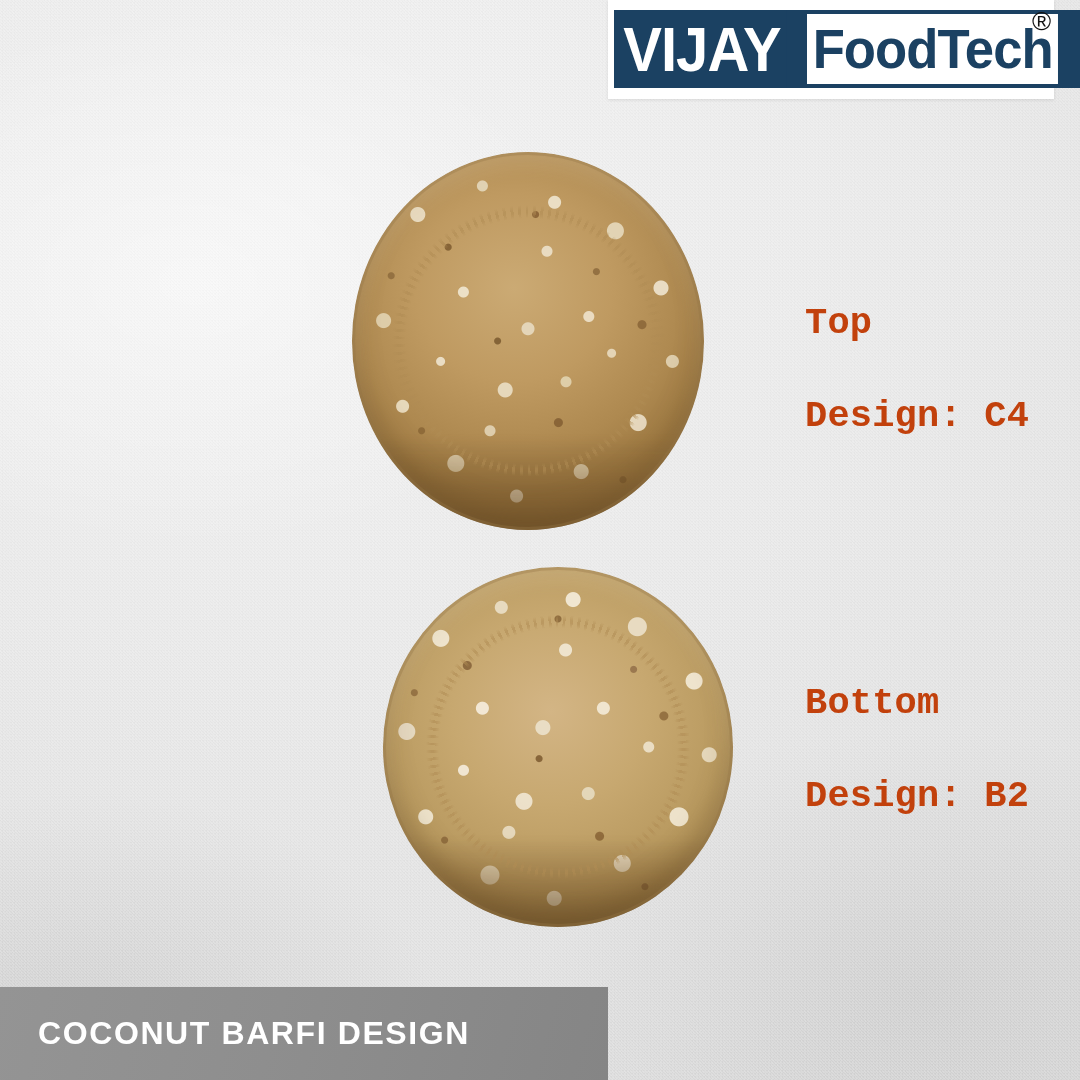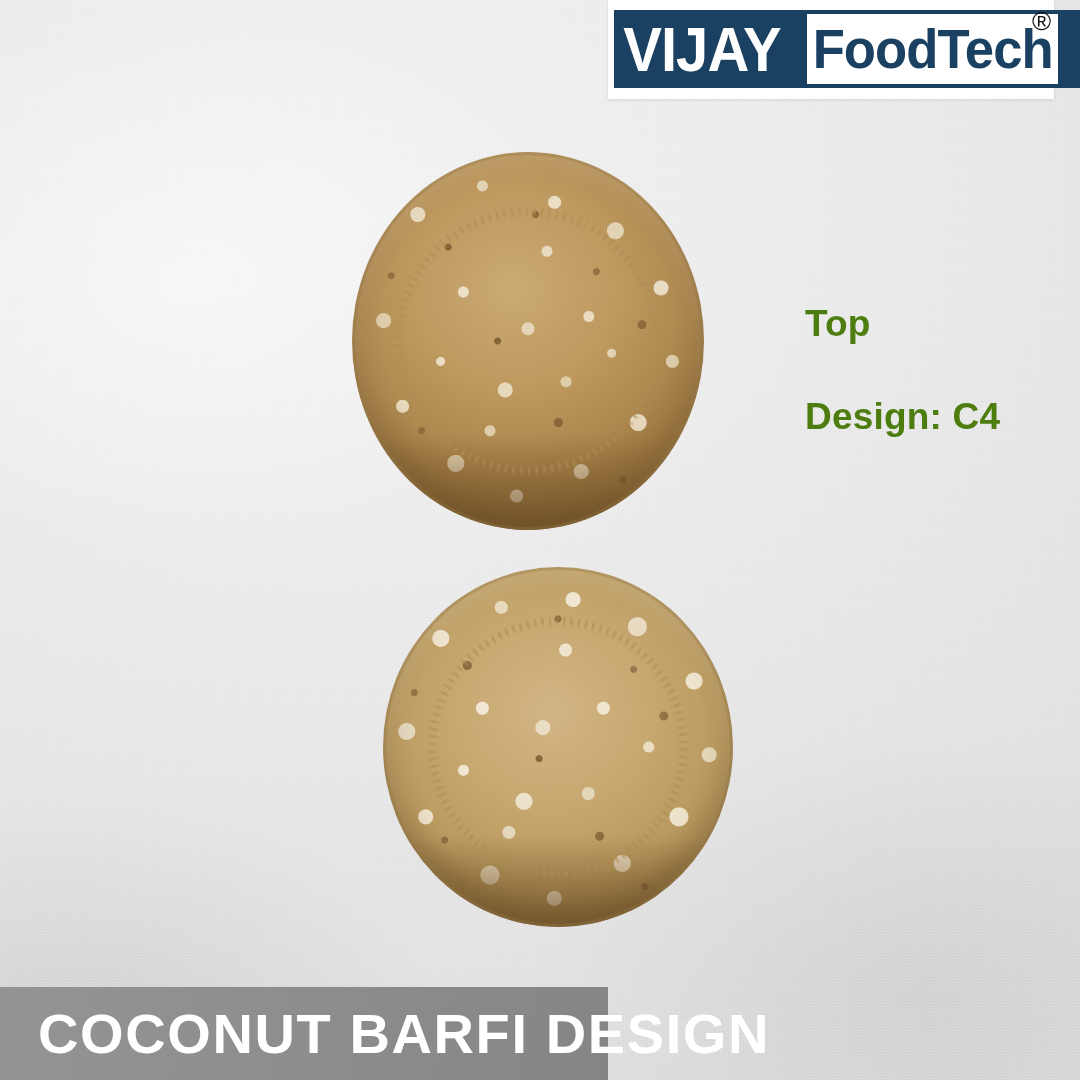--- a/index.html
+++ b/index.html
@@ -261,22 +261,22 @@
         rgba(176,140,84,.0) 0deg 2.1deg,
         rgba(176,140,84,.55) 2.1deg 3.4deg);
     -webkit-mask: radial-gradient(circle at 50% 50%, transparent 0 47%, #000 49%, #000 50%, transparent 52%);
     mask: radial-gradient(circle at 50% 50%, transparent 0 47%, #000 49%, #000 50%, transparent 52%);
     pointer-events: none;
   }
 
   
   .annotation {
     position: absolute;
-    color: #4d7c0f;
-    font-family: Liberation Sans, sans-serif;
+    color: #c2410c;
+    font-family: Liberation Mono, monospace;
     font-weight: 700;
     font-size: 37px;
     line-height: 1.0;
     letter-spacing: .2px;
     white-space: nowrap;
   }
   .annotation .ann-line2 { display: block; margin-top: 56px; }
 
   #ann-top    { left: 805px; top: 305px; }
   #ann-bottom { left: 805px; top: 685px; }
@@ -289,21 +289,21 @@
     width: 608px;
     height: 93px;
     background: linear-gradient(105deg, #949494 0%, #8e8e8e 45%, #858585 100%);
     display: flex;
     align-items: center;
   }
   .caption-text {
     color: #ffffff;
     font-family: "Liberation Sans", sans-serif;
     font-weight: 700;
-    font-size: 56px;
+    font-size: 32px;
     letter-spacing: 1.6px;
     padding-left: 38px;
     white-space: nowrap;
   }
 </style>
 </head>
 <body>
 
 <div id="photo">
 
@@ -342,18 +342,22 @@
     </div>
     <div class="crumb-edge"></div>
     <div class="barfi-rim"></div>
   </div>
 
   <div class="annotation" id="ann-top">
     <span>Top</span>
     <span class="ann-line2">Design: C4</span>
   </div>
 
+  <div class="annotation" id="ann-bottom">
+    <span>Bottom</span>
+    <span class="ann-line2">Design: B2</span>
+  </div>
 
   <div class="caption-bar">
     <span class="caption-text">COCONUT BARFI DESIGN</span>
   </div>
 
 </div>
 
 </body></html>

